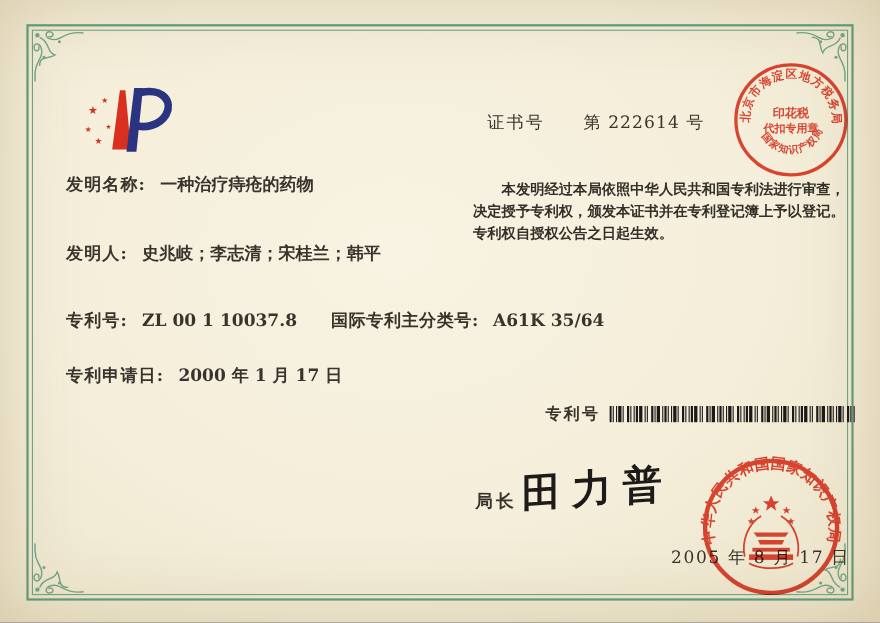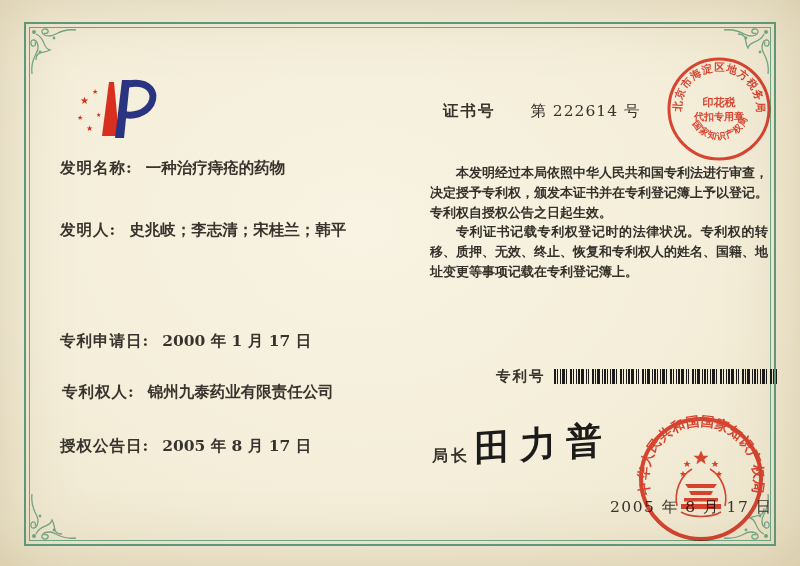--- a/index.html
+++ b/index.html
@@ -18,21 +18,21 @@
   .fl-br{right:26px; bottom:22px; transform:rotate(180deg);}
   .fl-bl{left:26px; bottom:22px; transform:rotate(270deg);}
   
   .logo{position:absolute; left:72px; top:70px;}
   .title{
     position:absolute; left:128px; top:86px;
     font-size:37px; font-weight:700; color:#d92f1e; letter-spacing:11px; white-space:nowrap;
     text-shadow:0 0 1px rgba(217,47,30,.4);
   }
   .cert-row{position:absolute; left:443px; top:101px; font-size:15.5px; white-space:nowrap;}
-  .cert-row .lbl{font-weight:700; letter-spacing:2px;}
+  .cert-row .lbl{font-weight:400; letter-spacing:2px;}
   .cert-row .val{margin-left:30px; letter-spacing:1px;}
   
   .row{position:absolute; white-space:nowrap; font-size:15.5px;}
   .row .lbl{font-weight:700; letter-spacing:1px;}
   .row .val{margin-left:8px; font-weight:600;}
   .r-name{left:60px; top:158px;}
   .r-inv{left:60px; top:220px;}
   .r-pat{left:60px; top:281px;}
   .r-pat .lbl2{font-weight:700; margin-left:26px; letter-spacing:.5px;}
   .r-file{left:60px; top:331px;}
@@ -125,36 +125,33 @@
   </div>
 
   <div class="row r-inv">
     <span class="lbl">发明人:</span>
     <span class="val">史兆岐；李志清；宋桂兰；韩平</span>
   </div>
   <div class="row r-name">
     <span class="lbl">发明名称:</span>
     <span class="val">一种治疗痔疮的药物</span>
   </div>
+  <div class="row r-pat">
+    <span class="lbl">专利号:</span>
+    <span class="val">ZL 00 1 10037.8</span>
+    <span class="lbl lbl2">国际专利主分类号:</span>
+    <span class="val">A61K 35/64</span>
+  </div>
   <div class="row r-file">
     <span class="lbl">专利申请日:</span>
     <span class="val">2000 年 1 月 17 日</span>
   </div>
-  <div class="row r-owner">
-    <span class="lbl">专利权人:</span>
-    <span class="val">锦州九泰药业有限责任公司</span>
-  </div>
-  <div class="row r-grant">
-    <span class="lbl">授权公告日:</span>
-    <span class="val">2005 年 8 月 17 日</span>
-  </div>
 
   <div class="legal">
     <p>本发明经过本局依照中华人民共和国专利法进行审查，决定授予专利权，颁发本证书并在专利登记簿上予以登记。专利权自授权公告之日起生效。</p>
-    <p>专利证书记载专利权登记时的法律状况。专利权的转移、质押、无效、终止、恢复和专利权人的姓名、国籍、地址变更等事项记载在专利登记簿上。</p>
   </div>
 
   <div class="bc-row">
     <span class="bc-lbl">专利号</span>
     <span class="barcode">
         <b style="width:2px"></b>
         <i style="width:1px"></i>
         <b style="width:1px"></b>
         <i style="width:2px"></i>
         <b style="width:1px"></b>

